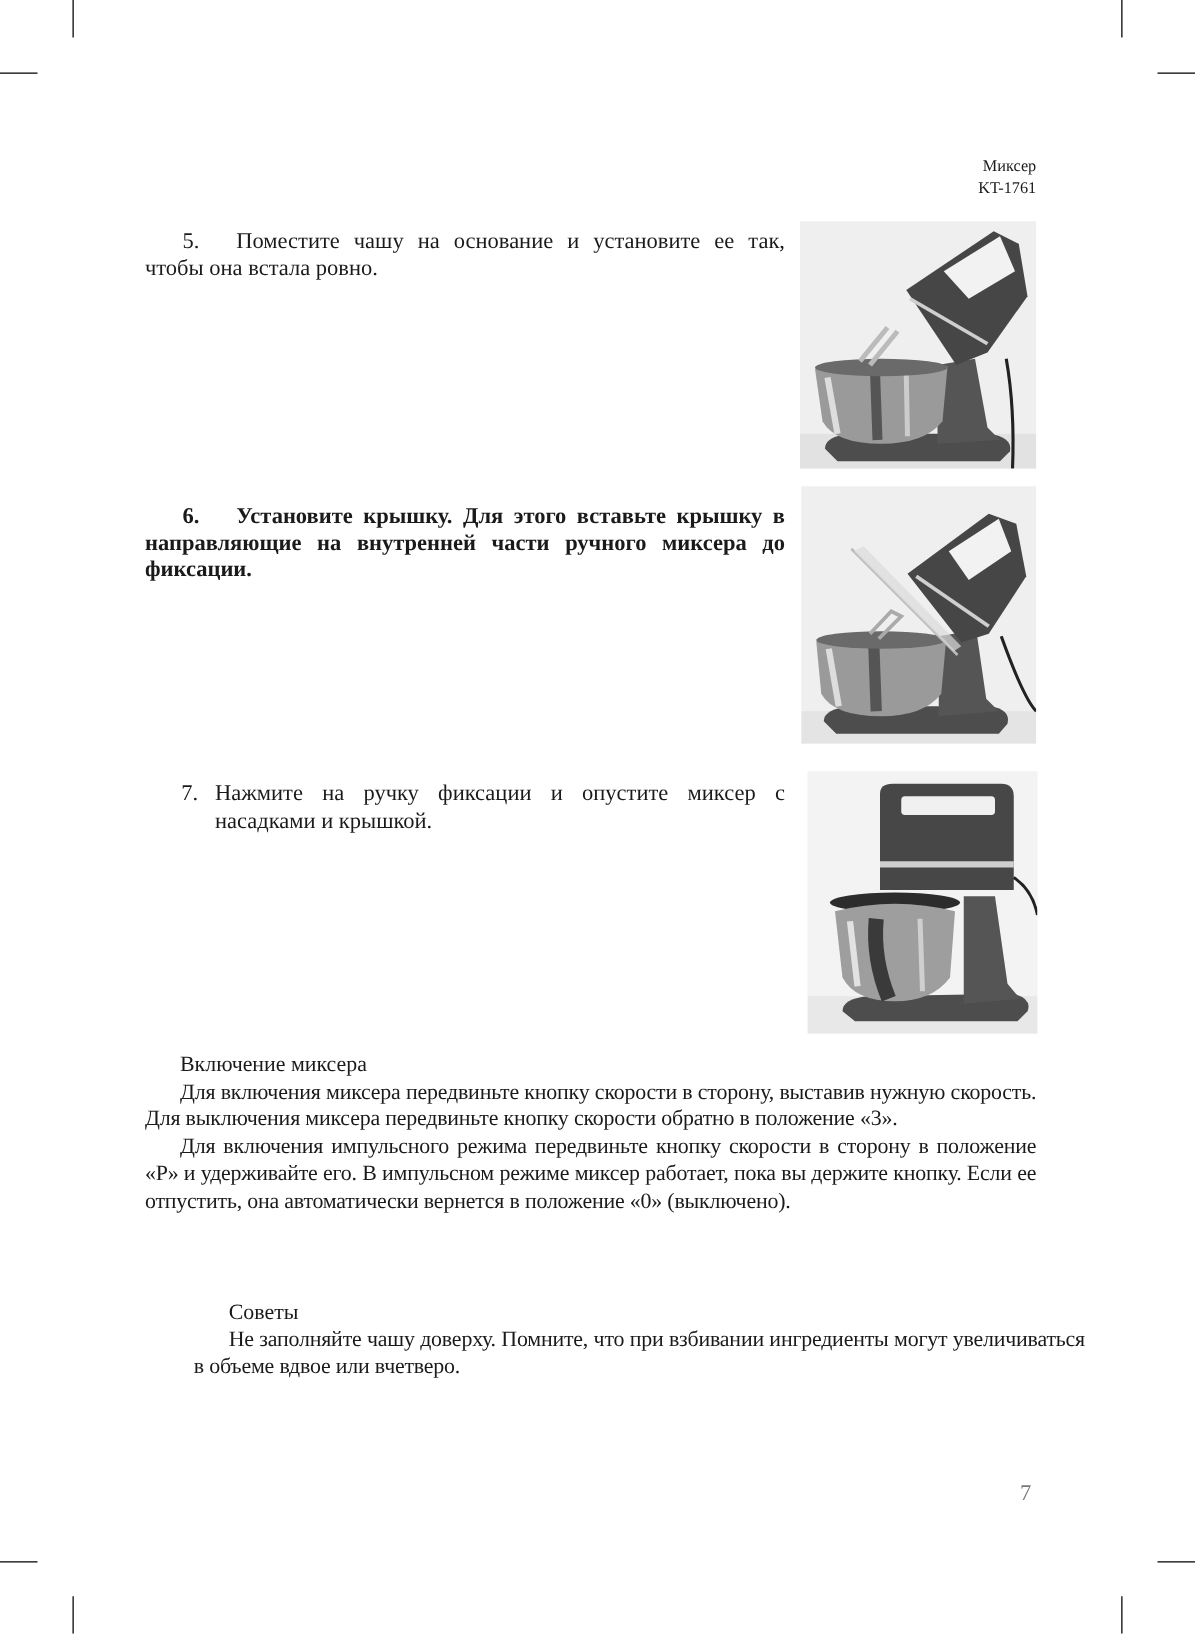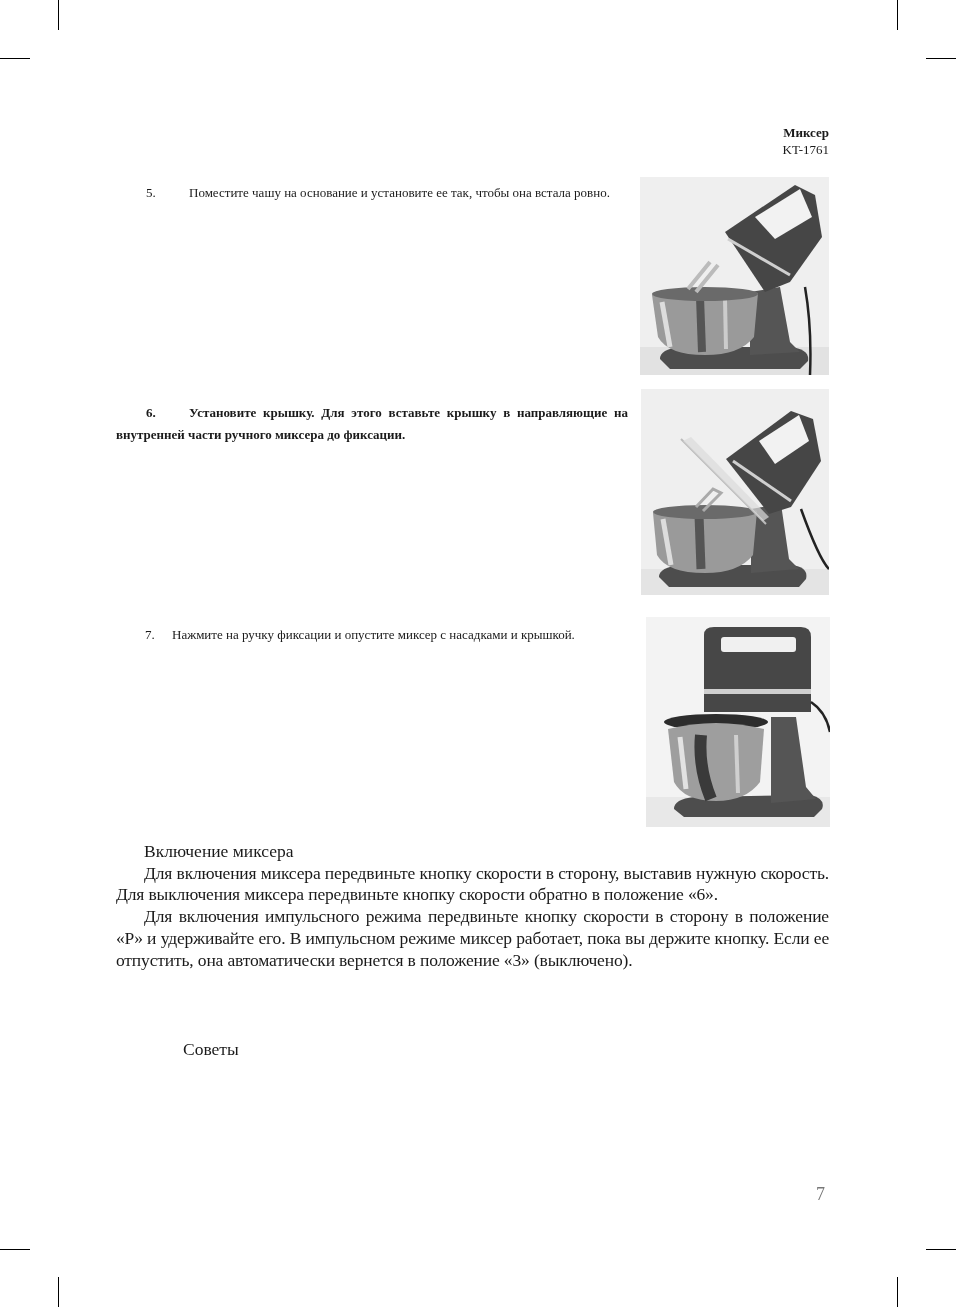--- a/index.html
+++ b/index.html
@@ -3,23 +3,23 @@
 <meta charset="utf-8">
 <style>
   html, body { margin:0; padding:0; background:#ffffff; }
   body { width:956px; height:1307px; position:relative; overflow:hidden;
          font-family:"Liberation Serif", "DejaVu Serif", serif; color:#1a1a1a; }
   .crop { position:absolute; background:#000; }
   .crop.v { width:1px; height:30px; }
   .crop.h { height:1px; width:30px; }
 
   .header { position:absolute; right:127px; top:124px; text-align:right; font-size:13px; line-height:17px; }
-  .header .title { font-weight:bold; }
+  .header .title { font-weight:normal; }
 
-  .step { position:absolute; left:116px; width:512px; font-size:13px; line-height:21.5px; text-align:justify; }
+  .step { position:absolute; left:116px; width:512px; font-size:18px; line-height:21.5px; text-align:justify; }
   .step.s5 { top:182px; text-indent:30px; }
   .step.s6 { top:402px; text-indent:30px;font-weight:bold; }
   .step.s7 { top:624px; left:145px; width:483px; padding-left:27px; text-indent:-27px; box-sizing:border-box; width:483px; }
   .num5, .num6 { display:inline-block; width:43px; text-indent:0; }
   .num7 { display:inline-block; width:27px; text-indent:0; }
 
   .photo { position:absolute; background:#f4f4f4; overflow:hidden; }
   .photo svg { display:block; width:100%; height:100%; }
   .p1 { left:640px; top:177px; width:189px; height:198px; }
   .p2 { left:641px; top:389px; width:188px; height:206px; }
@@ -122,21 +122,22 @@
     <path d="M22 112 Q70 100 118 112 L114 165 Q100 184 70 184 Q38 184 28 165 Z" fill="#9e9e9e"></path>
     <path d="M55 118 Q52 150 65 182" stroke="#3a3a3a" stroke-width="12" fill="none"></path>
     <path d="M34 120 L40 172" stroke="#e2e2e2" stroke-width="5"></path>
     <path d="M90 118 L92 176" stroke="#cfcfcf" stroke-width="4"></path>
     <path d="M165 85 Q180 95 184 115" stroke="#222" stroke-width="2.5" fill="none"></path>
   </svg>
 </div>
 
 <div class="section sec1">
   <h2>Включение миксера</h2>
-  <p>Для включения миксера передвиньте кнопку скорости в сторону, выставив нужную скорость. Для выключения миксера передвиньте кнопку скорости обратно в положение «6».</p>
-  <p>Для включения импульсного режима передвиньте кнопку скорости в сторону в положение «P» и удерживайте его. В импульсном режиме миксер работает, пока вы держите кнопку. Если ее отпустить, она автоматически вернется в положение «3» (выключено).</p>
+  <p>Для включения миксера передвиньте кнопку скорости в сторону, выставив нужную скорость. Для выключения миксера передвиньте кнопку скорости обратно в положение «3».</p>
+  <p>Для включения импульсного режима передвиньте кнопку скорости в сторону в положение «P» и удерживайте его. В импульсном режиме миксер работает, пока вы держите кнопку. Если ее отпустить, она автоматически вернется в положение «0» (выключено).</p>
 </div>
 
 <div class="section sec2">
   <h2>Советы</h2>
+  <p>Не заполняйте чашу доверху. Помните, что при взбивании ингредиенты могут увеличиваться в объеме вдвое или вчетверо.</p>
 </div>
 
 <div class="pagenum">7</div>
 
 </body></html>

